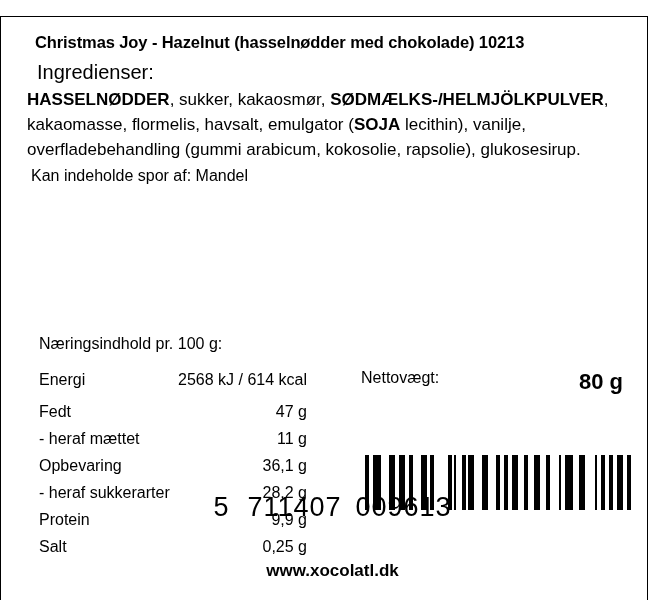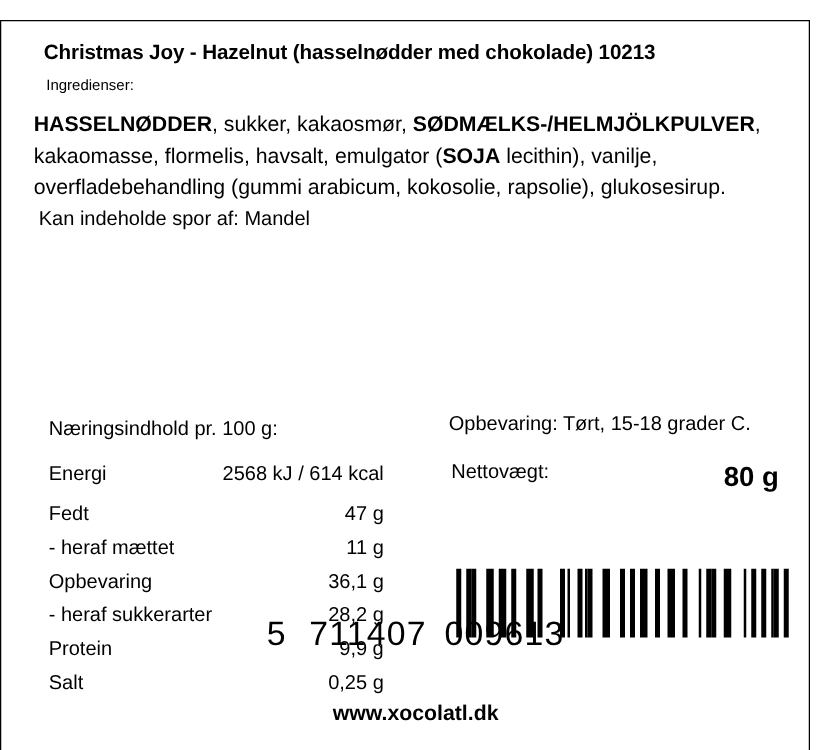--- a/index.html
+++ b/index.html
@@ -28,21 +28,21 @@
     top: 16px;
     font-size: 16.5px;
     font-weight: bold;
     letter-spacing: -0.1px;
     white-space: nowrap;
   }
   .ingredients-heading {
     position: absolute;
     left: 36px;
     top: 44px;
-    font-size: 12px;
+    font-size: 20px;
   }
   .ingredients-body {
     position: absolute;
     left: 26px;
     top: 70px;
     width: 616px;
     font-size: 17px;
     line-height: 25px;
   }
   .ingredients-body .caps { font-weight: bold; }
@@ -178,21 +178,20 @@
           <td class="name">Protein</td>
           <td class="value">9,9 g</td>
         </tr>
         <tr>
           <td class="name">Salt</td>
           <td class="value">0,25 g</td>
         </tr>
       </tbody>
   </table>
 
-  <div class="storage">Opbevaring: Tørt, 15-18 grader C.</div>
 
   <div class="netweight-label">Nettovægt:</div>
   <div class="netweight-value">80 g</div>
 
   <div class="barcode-box">
     <div class="barcode-bars">
         <div class="bar" style="width: 3.97px;"></div>
         <div class="gap" style="width: 3.97px;"></div>
         <div class="bar" style="width: 3.97px;"></div>
         <div class="bar" style="width: 3.97px;"></div>

